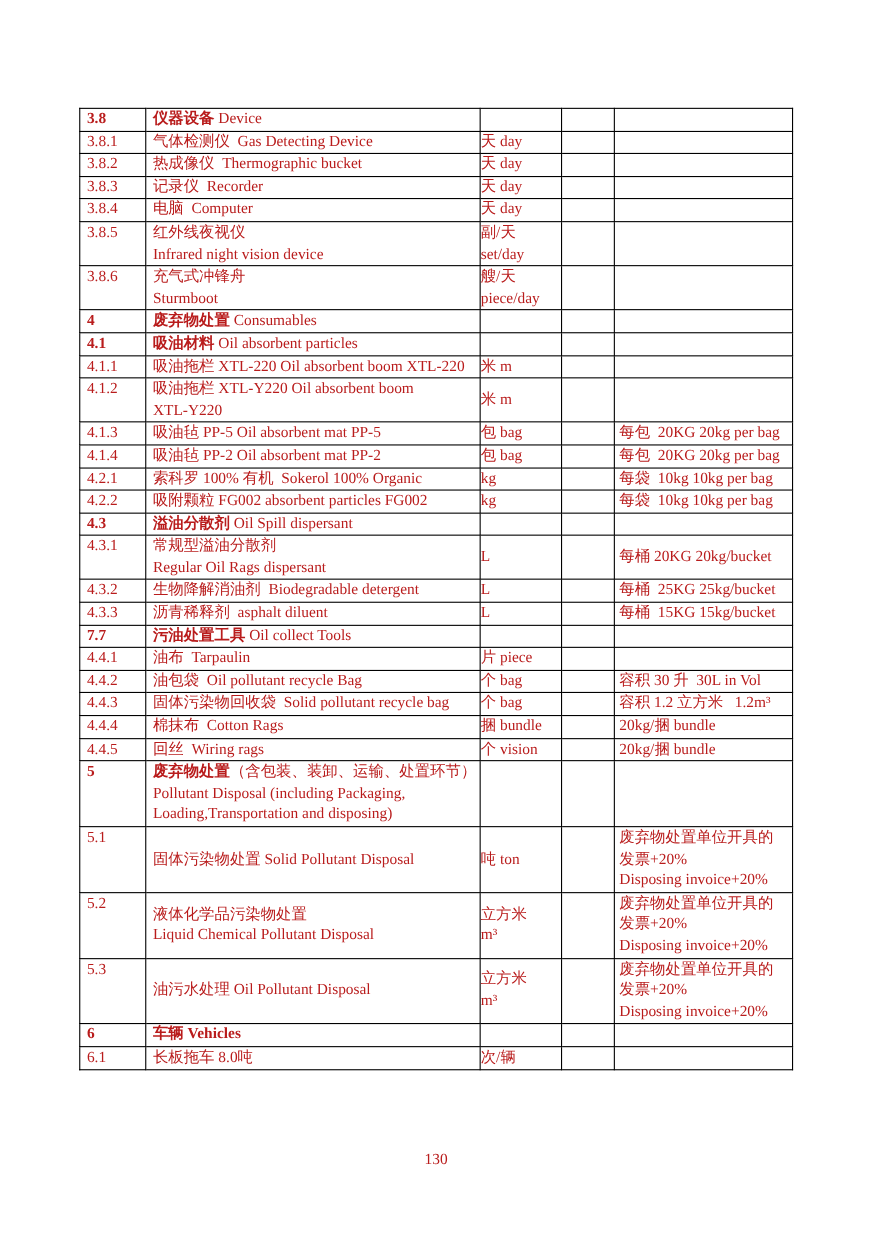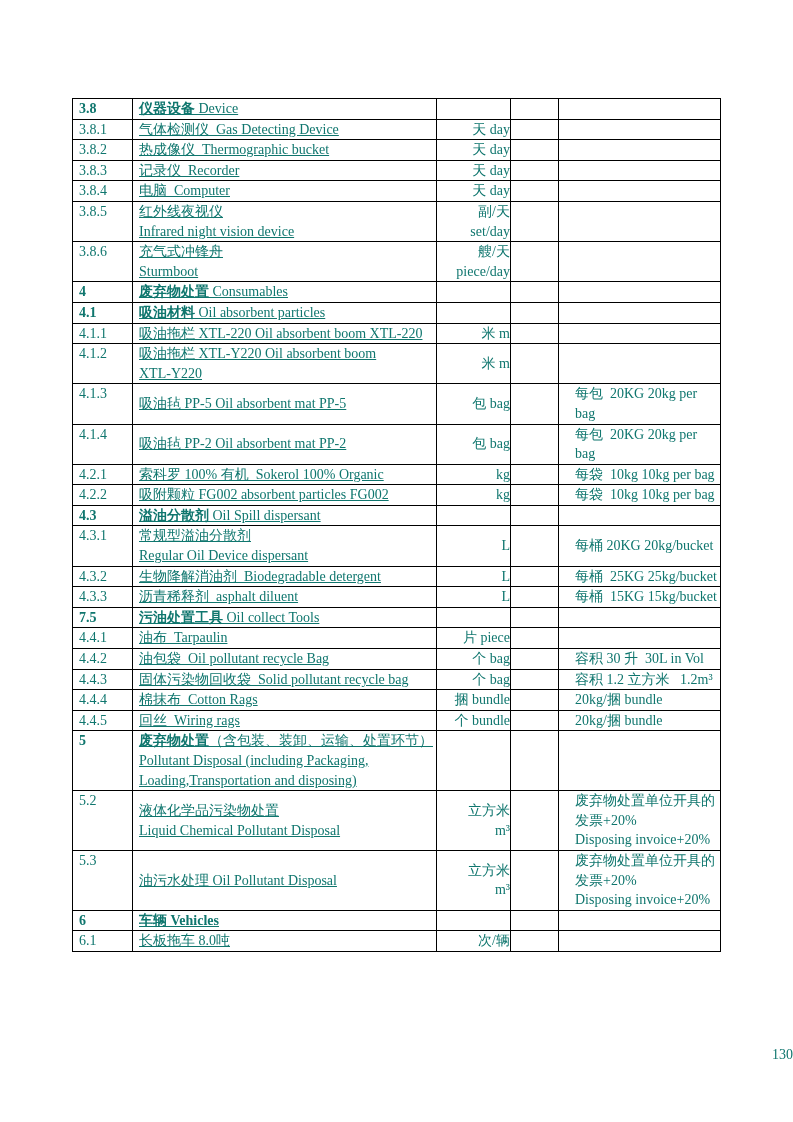--- a/index.html
+++ b/index.html
@@ -5,21 +5,21 @@
   html, body {
     margin: 0;
     padding: 0;
     background: #ffffff;
   }
   .page {
     position: relative;
     width: 793px;
     height: 1122px;
     background: #ffffff;
-    color: #0f766e;
+    color: #b91c1c;
     font-family: "Liberation Serif", "DejaVu Serif", serif;
     overflow: hidden;
     border-radius: 28px;
   }
   table.doc-table {
     position: absolute;
     left: 72px;
     top: 98px;
     width: 648px;
     border-collapse: collapse;
@@ -36,41 +36,40 @@
   .doc-table td.c-no {
     vertical-align: top;
     padding-left: 6px;
   }
   .doc-table td.c-no.bold {
     font-weight: bold;
   }
   .doc-table td.c-desc {
     padding-left: 6px;
     padding-right: 2px;
-    text-decoration: underline;
   }
   .doc-table td.c-unit {
-    text-align: right;
+    text-align: left;
   }
   .doc-table td.c-remark {
-    padding-left: 16px;
+    padding-left: 4px;
     padding-right: 2px;
   }
   .line {
     white-space: pre-wrap;
   }
   .line b {
     font-weight: bold;
   }
   .page-number {
     position: absolute;
     top: 1046px;
     left: 0;
     width: 100%;
-    text-align: right;
+    text-align: center;
     font-size: 14px;
     line-height: 18px;
   }
 </style>
 </head>
 <body>
 
 <div class="page">
   <table class="doc-table">
     <colgroup>
@@ -259,21 +258,21 @@
             <div class="line"><b>溢油分散剂</b><span> Oil Spill dispersant</span></div>
           </td>
           <td class="c-unit"></td>
           <td class="c-qty"></td>
           <td class="c-remark"></td>
         </tr>
         <tr>
           <td class="c-no">4.3.1</td>
           <td class="c-desc">
             <div class="line"><span>常规型溢油分散剂</span></div>
-            <div class="line"><span>Regular Oil Device dispersant</span></div>
+            <div class="line"><span>Regular Oil Rags dispersant</span></div>
           </td>
           <td class="c-unit">
             <div class="line">L</div>
           </td>
           <td class="c-qty"></td>
           <td class="c-remark">
             <div class="line">每桶 20KG 20kg/bucket</div>
           </td>
         </tr>
         <tr>
@@ -296,21 +295,21 @@
           </td>
           <td class="c-unit">
             <div class="line">L</div>
           </td>
           <td class="c-qty"></td>
           <td class="c-remark">
             <div class="line">每桶  15KG 15kg/bucket</div>
           </td>
         </tr>
         <tr>
-          <td class="c-no bold">7.5</td>
+          <td class="c-no bold">7.7</td>
           <td class="c-desc">
             <div class="line"><b>污油处置工具</b><span> Oil collect Tools</span></div>
           </td>
           <td class="c-unit"></td>
           <td class="c-qty"></td>
           <td class="c-remark"></td>
         </tr>
         <tr>
           <td class="c-no">4.4.1</td>
           <td class="c-desc">
@@ -360,37 +359,52 @@
           <td class="c-remark">
             <div class="line">20kg/捆 bundle</div>
           </td>
         </tr>
         <tr>
           <td class="c-no">4.4.5</td>
           <td class="c-desc">
             <div class="line"><span>回丝  Wiring rags</span></div>
           </td>
           <td class="c-unit">
-            <div class="line">个 bundle</div>
+            <div class="line">个 vision</div>
           </td>
           <td class="c-qty"></td>
           <td class="c-remark">
             <div class="line">20kg/捆 bundle</div>
           </td>
         </tr>
         <tr>
           <td class="c-no bold">5</td>
           <td class="c-desc">
             <div class="line"><b>废弃物处置</b><span>（含包装、装卸、运输、处置环节）</span></div>
             <div class="line"><span>Pollutant Disposal (including Packaging,</span></div>
             <div class="line"><span>Loading,Transportation and disposing)</span></div>
           </td>
           <td class="c-unit"></td>
           <td class="c-qty"></td>
           <td class="c-remark"></td>
+        </tr>
+        <tr>
+          <td class="c-no">5.1</td>
+          <td class="c-desc">
+            <div class="line"><span>固体污染物处置 Solid Pollutant Disposal</span></div>
+          </td>
+          <td class="c-unit">
+            <div class="line">吨 ton</div>
+          </td>
+          <td class="c-qty"></td>
+          <td class="c-remark">
+            <div class="line">废弃物处置单位开具的</div>
+            <div class="line">发票+20%</div>
+            <div class="line">Disposing invoice+20%</div>
+          </td>
         </tr>
         <tr>
           <td class="c-no">5.2</td>
           <td class="c-desc">
             <div class="line"><span>液体化学品污染物处置</span></div>
             <div class="line"><span>Liquid Chemical Pollutant Disposal</span></div>
           </td>
           <td class="c-unit">
             <div class="line">立方米</div>
             <div class="line">m³</div>

